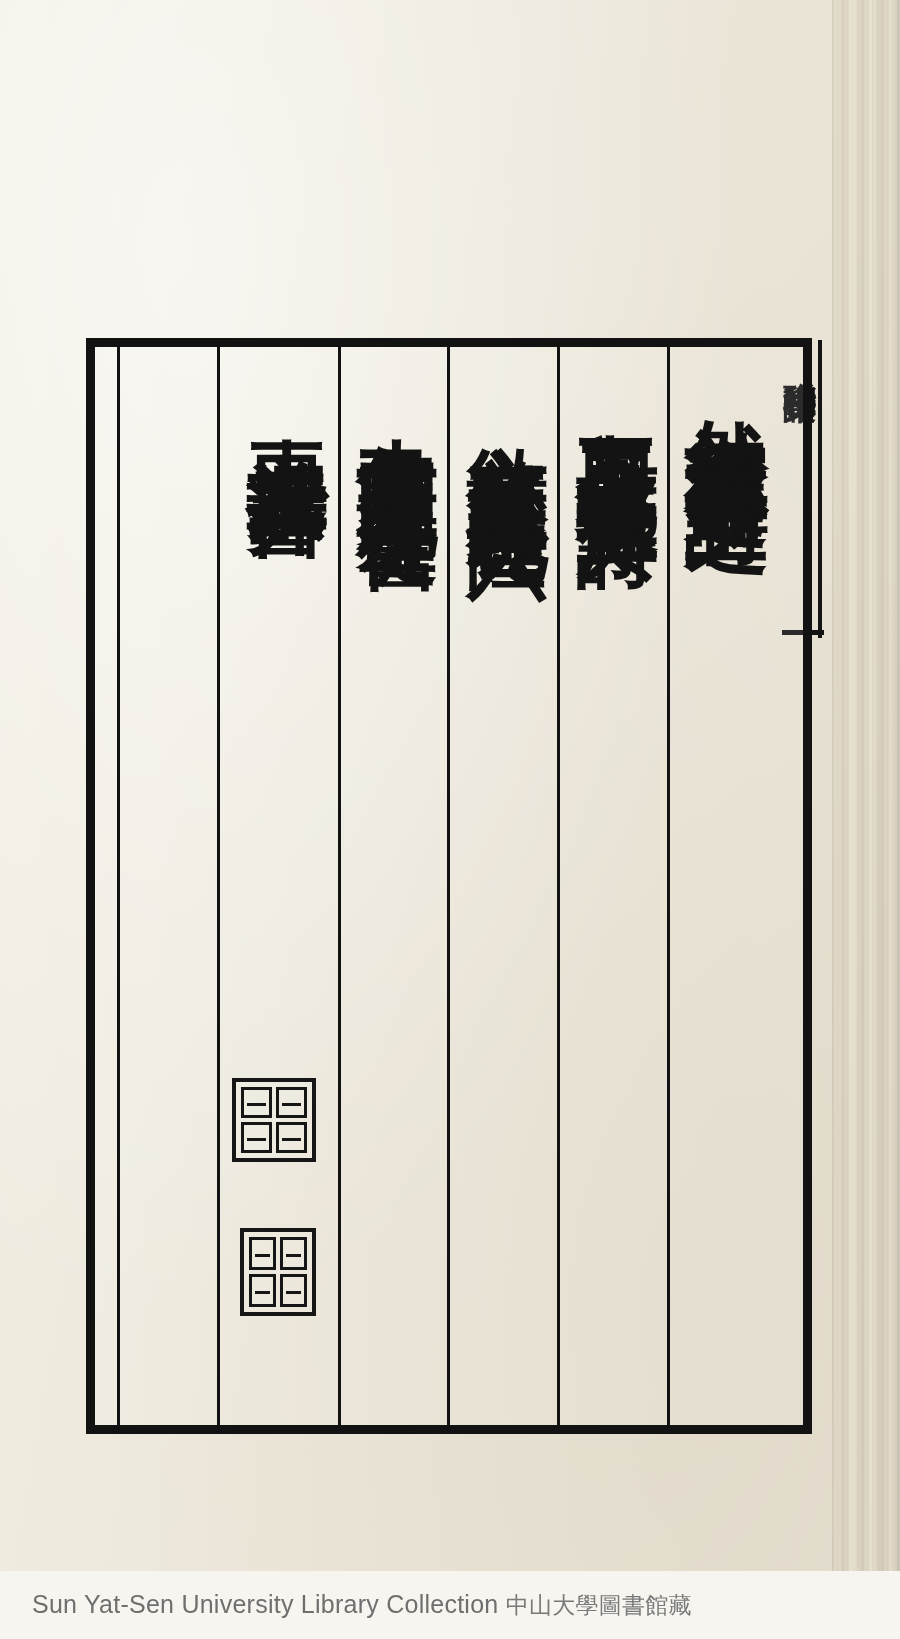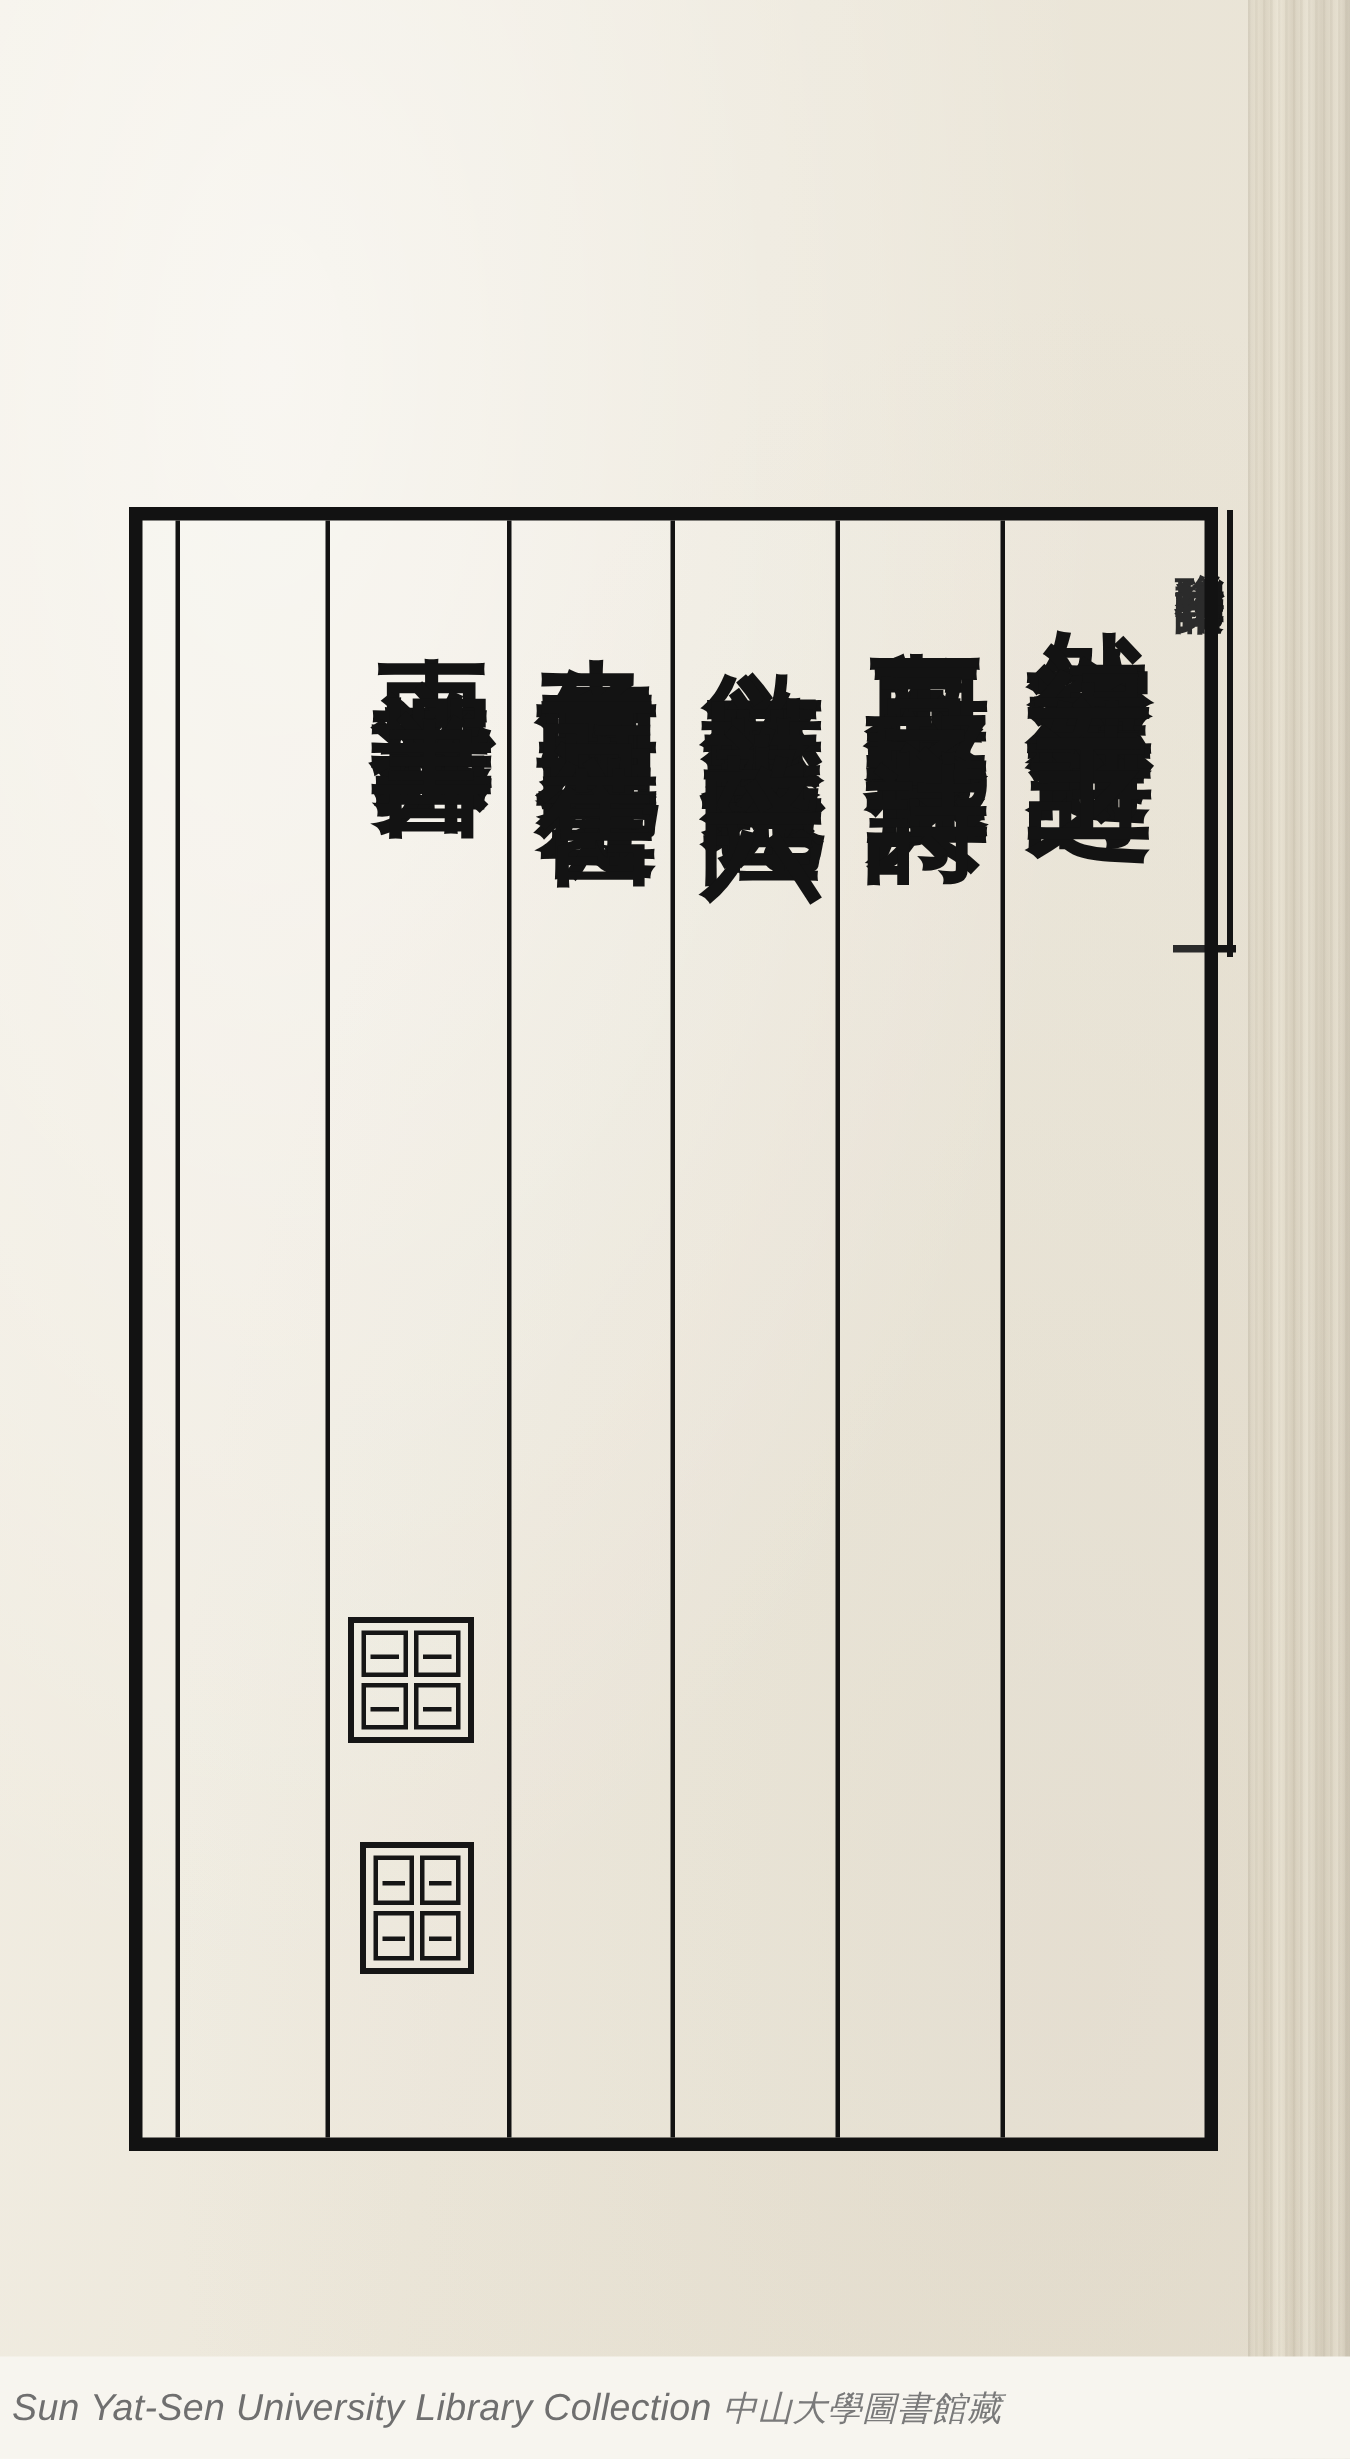--- a/index.html
+++ b/index.html
@@ -180,26 +180,25 @@
     position: absolute;
     left: 0;
     bottom: 0;
     width: 900px;
     height: 68px;
     background: #f7f5ef;
     display: flex;
     align-items: center;
   }
   #footer-text {
-    margin-left: 8px;
+    margin-left: 32px;
     font-family: "Liberation Sans", sans-serif;
     font-size: 25px;
     color: #6f6f6f;
     letter-spacing: 0.01em;
-    font-style: italic;
   }
   #footer-text .cn {
     font-family: "DejaVu Sans", sans-serif;
     font-size: 23px;
     color: #7a7a7a;
   }
 </style>
 </head>
 <body>
 

